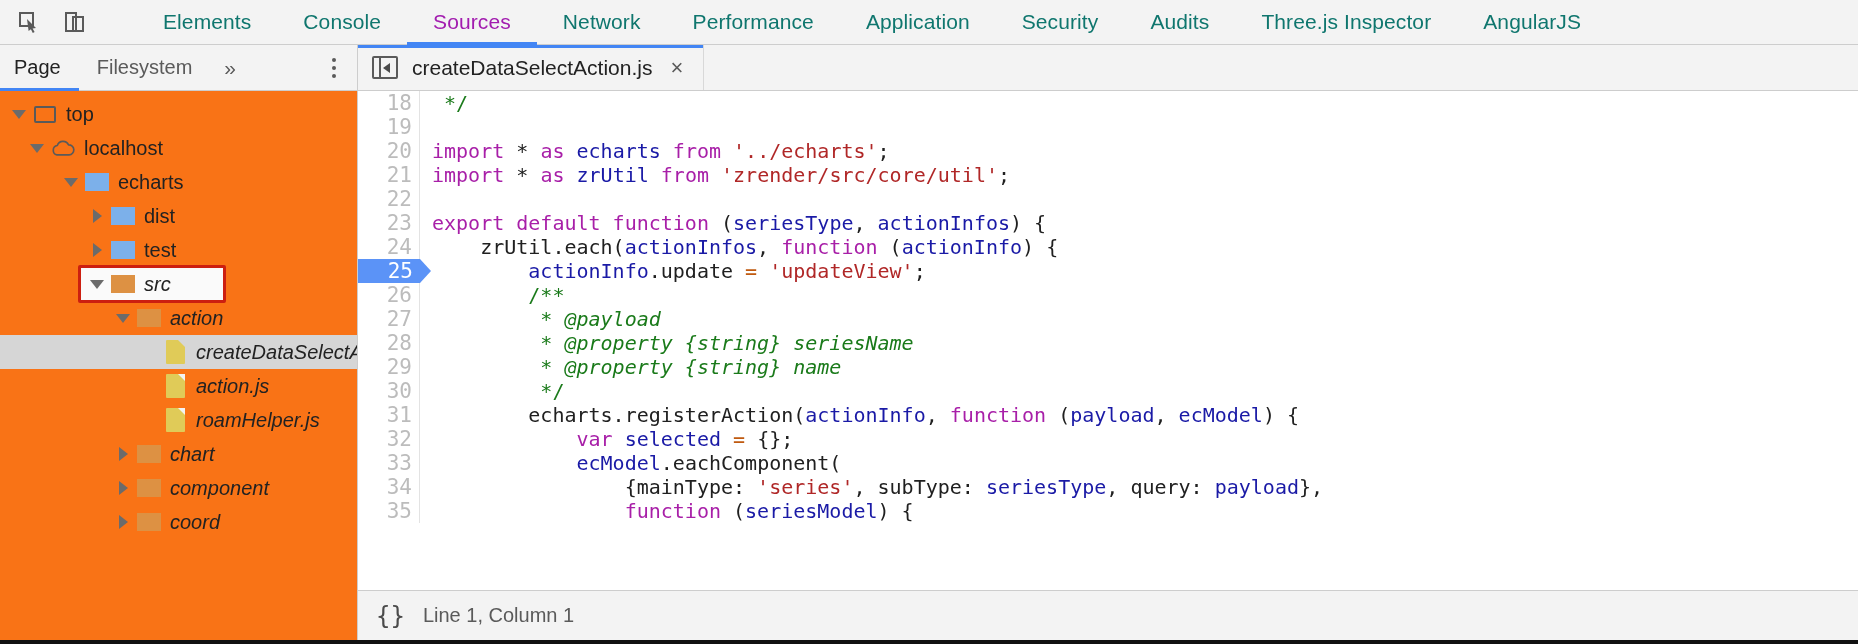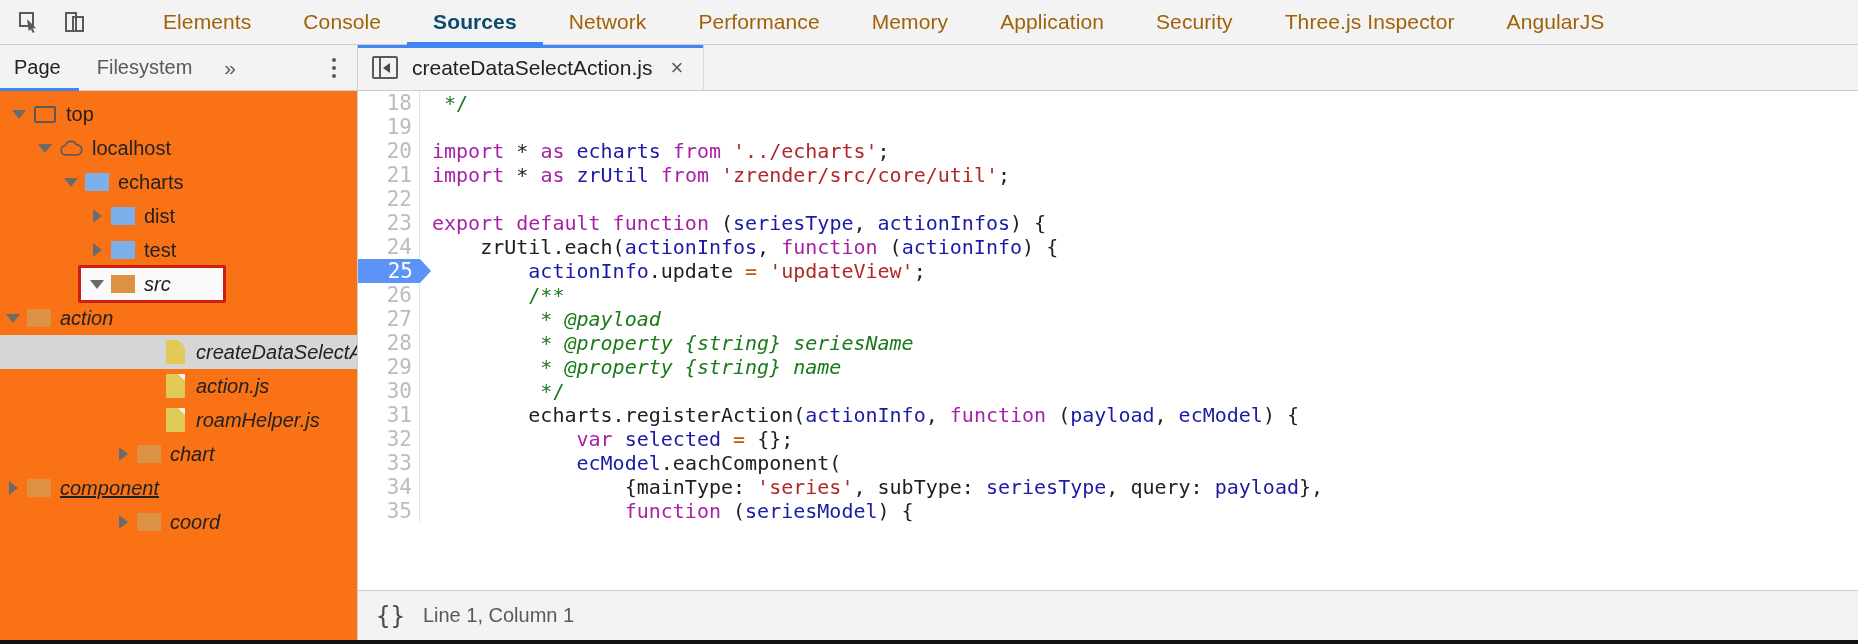--- a/index.html
+++ b/index.html
@@ -23,26 +23,26 @@
   .icon-btn {
     width: 30px; height: 30px;
     display:flex; align-items:center; justify-content:center;
     cursor: pointer;
   }
   .tb-sep { width:1px; background:#c8c8c8; margin: 11px 16px 11px 14px; }
   .tabs { display:flex; align-items:stretch; }
   .tab {
     display:flex; align-items:center;
     padding: 0 26px;
-    font-size: 21px; color: #a16207;
+    font-size: 21px; color: #0f766e;
     letter-spacing: .1px;
     cursor: pointer;
     position: relative; white-space: nowrap;
   }
-  .tab.active { color: #0c4a6e; font-weight: bold; }
+  .tab.active { color: #a21caf; }
   .tab.active::after {
     content:""; position:absolute; left:0; right:0; bottom:-1px;
     height: 3px; background: #4285f4;
   }
 
   
   .body { flex: 1 1 auto; display: flex; min-height: 0; }
 
   
   .sidebar {
@@ -208,27 +208,27 @@
         <div class="tab active">
           <span>Sources</span>
         </div>
         <div class="tab">
           <span>Network</span>
         </div>
         <div class="tab">
           <span>Performance</span>
         </div>
         <div class="tab">
-          <span>Memory</span>
-        </div>
-        <div class="tab">
           <span>Application</span>
         </div>
         <div class="tab">
           <span>Security</span>
+        </div>
+        <div class="tab">
+          <span>Audits</span>
         </div>
         <div class="tab">
           <span>Three.js Inspector</span>
         </div>
         <div class="tab">
           <span>AngularJS</span>
         </div>
       </div>
   </div>
 
@@ -255,21 +255,21 @@
               <span class="twisty">
                 <span class="tri-down"></span>
               </span>
               <span class="ico">
                 <span class="ic-frame"></span>
               </span>
               <span class="lbl">top</span>
             </span>
           </div>
           <div class="tree-row">
-            <span class="tw-inner" style="padding-left: 32px;">
+            <span class="tw-inner" style="padding-left: 24px;">
               <span class="twisty">
                 <span class="tri-down"></span>
               </span>
               <span class="ico">
                 <svg class="ic-cloud" viewBox="0 0 26 17">
                   <path d="M6.5 16 A5.2 5.2 0 0 1 6.8 5.8 A6.6 6.6 0 0 1 19 5.2 A4.9 4.9 0 0 1 19.6 16 Z" fill="none" stroke="#5a5a5a" stroke-width="1.8" stroke-linejoin="round"></path>
                 </svg>
               </span>
               <span class="lbl">localhost</span>
             </span>
@@ -321,21 +321,21 @@
               </span>
               <span class="ico">
                 <span class="ic-folder folder-orange">
                   <span class="ic-folder-body" style="background: rgb(221, 145, 67);"></span>
                 </span>
               </span>
               <span class="lbl ital">src</span>
             </span>
           </div>
           <div class="tree-row">
-            <span class="tw-inner" style="">
+            <span class="tw-inner" style="padding-left: 110px;">
               <span class="twisty">
                 <span class="tri-down"></span>
               </span>
               <span class="ico">
                 <span class="ic-folder folder-orange">
                   <span class="ic-folder-body" style="background: rgb(221, 145, 67);"></span>
                 </span>
               </span>
               <span class="lbl ital">action</span>
             </span>
@@ -374,21 +374,21 @@
               </span>
               <span class="ico">
                 <span class="ic-folder folder-orange">
                   <span class="ic-folder-body" style="background: rgb(221, 145, 67);"></span>
                 </span>
               </span>
               <span class="lbl ital">chart</span>
             </span>
           </div>
           <div class="tree-row">
-            <span class="tw-inner" style=" text-decoration: underline;">
+            <span class="tw-inner" style="padding-left: 110px;">
               <span class="twisty">
                 <span class="tri-right"></span>
               </span>
               <span class="ico">
                 <span class="ic-folder folder-orange">
                   <span class="ic-folder-body" style="background: rgb(221, 145, 67);"></span>
                 </span>
               </span>
               <span class="lbl ital">component</span>
             </span>

